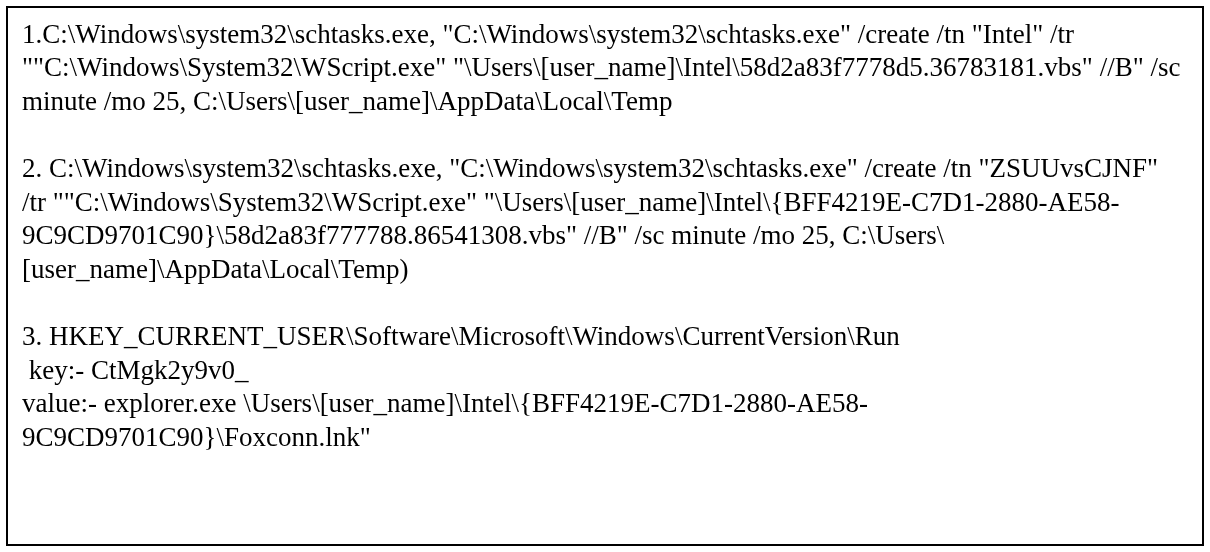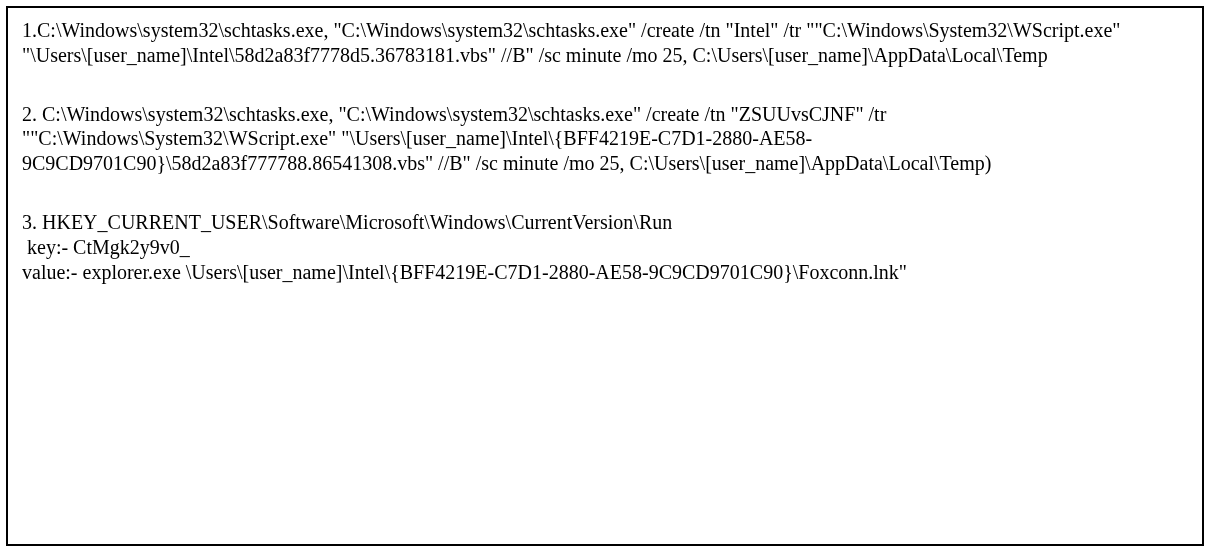--- a/index.html
+++ b/index.html
@@ -15,21 +15,21 @@
     }
     .document-frame {
       width: 1198px;
       height: 540px;
       margin: 6px;
       border: 2px solid #000000;
       padding: 10px 14px 14px 14px;
       background: #ffffff;
     }
     .text-block {
-      font-size: 20px;
+      font-size: 27px;
       line-height: 1.24;
       color: #000000;
       white-space: pre-wrap;
       word-break: break-word;
       font-weight: 400;
     }
     .item-spacer {
       height: 34px;
     }
   </style>

